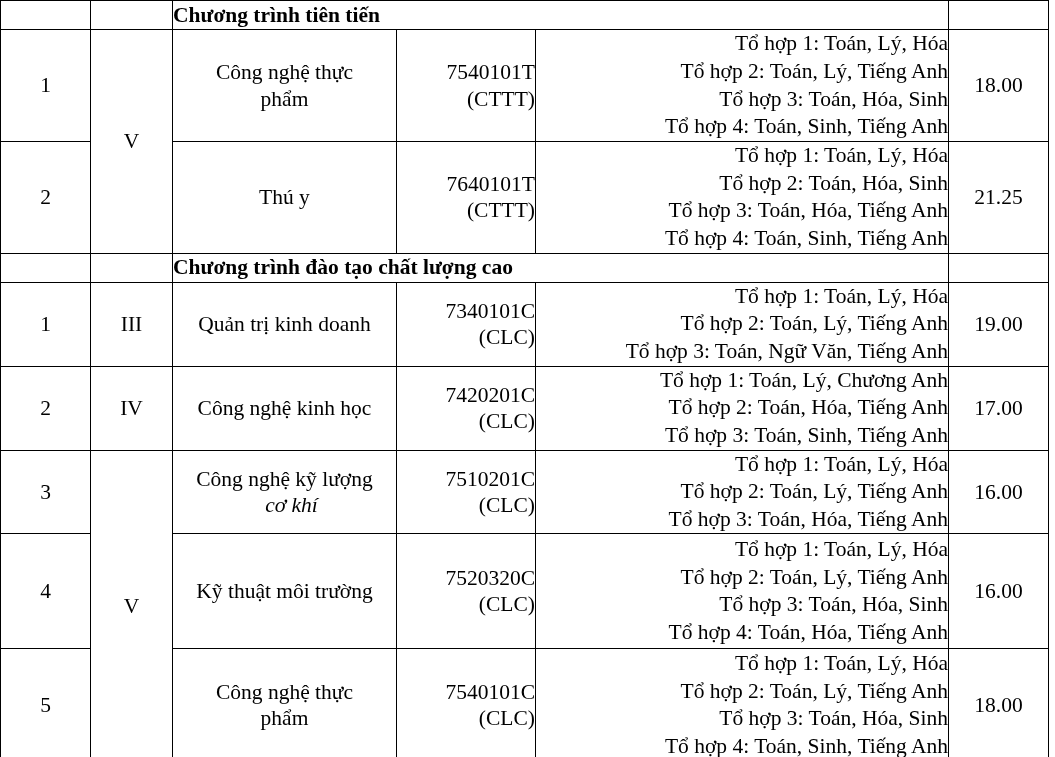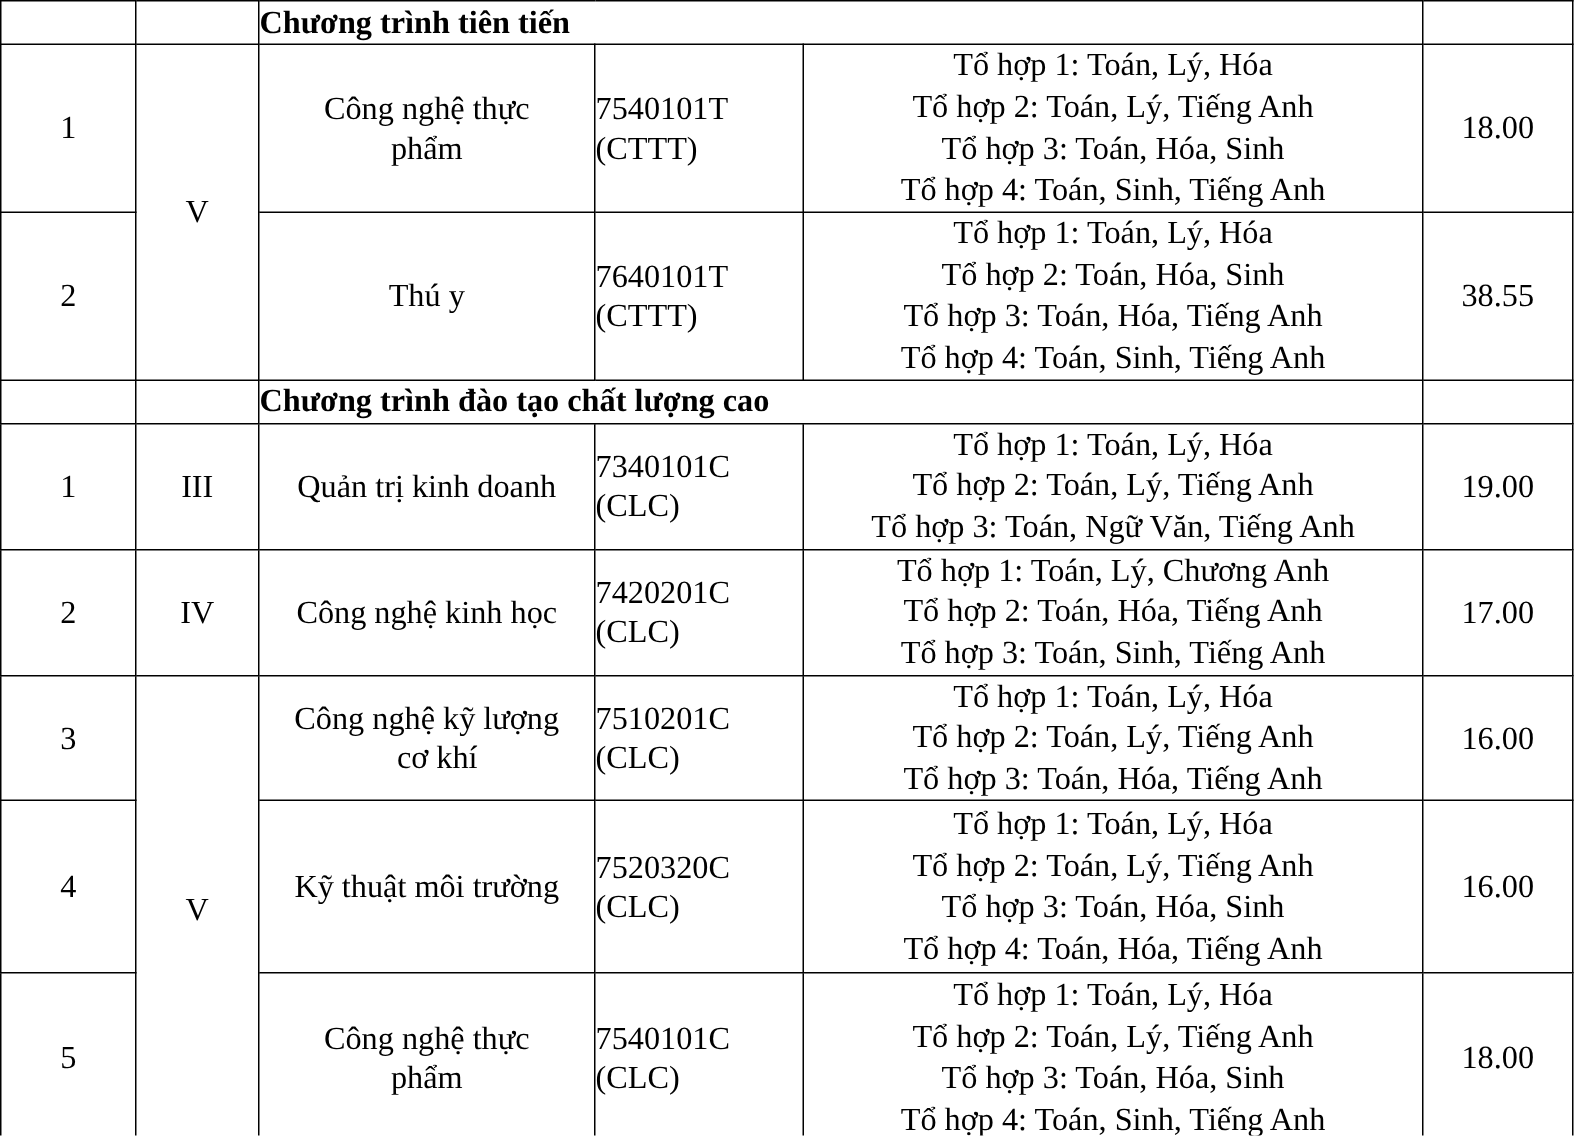--- a/index.html
+++ b/index.html
@@ -49,31 +49,31 @@
 
   td.stt, td.group, td.score {
     text-align: center;
   }
 
   td.major {
     padding: 0 0 0 10px;
     text-align: center;
   }
   td.major .major-line { display: block; }
-  td.major .indent { padding-left: 14px; }
+  td.major .indent { padding-left: 14px; font-style: italic; }
 
   td.code {
     padding: 0 0 0 13px;
-    text-align: left;
+    text-align: right;
   }
   td.code .code-line { display: block; }
 
   td.combos {
     padding: 2px 0 2px 12px;
-    text-align: center;
+    text-align: right;
     vertical-align: middle;
     margin-left: 16px;
   }
   td.combos .combo-line {
     display: block;
     white-space: nowrap;
     line-height: 1.285;
   }
 
   td.section-head {
@@ -147,21 +147,21 @@
         <td class="code">
           <span class="code-line">7640101T</span>
           <span class="code-line">(CTTT)</span>
         </td>
         <td class="combos">
           <span class="combo-line">Tổ hợp 1: Toán, Lý, Hóa</span>
           <span class="combo-line">Tổ hợp 2: Toán, Hóa, Sinh</span>
           <span class="combo-line">Tổ hợp 3: Toán, Hóa, Tiếng Anh</span>
           <span class="combo-line">Tổ hợp 4: Toán, Sinh, Tiếng Anh</span>
         </td>
-        <td class="score">38.55</td>
+        <td class="score">21.25</td>
       </tr>
 
       <tr class="r-section">
         <td class="blank"></td>
         <td class="blank"></td>
         <td class="section-head" colspan="3">Chương trình đào tạo chất lượng cao</td>
         <td class="blank"></td>
       </tr>
 
       <tr class="r-clc1">

